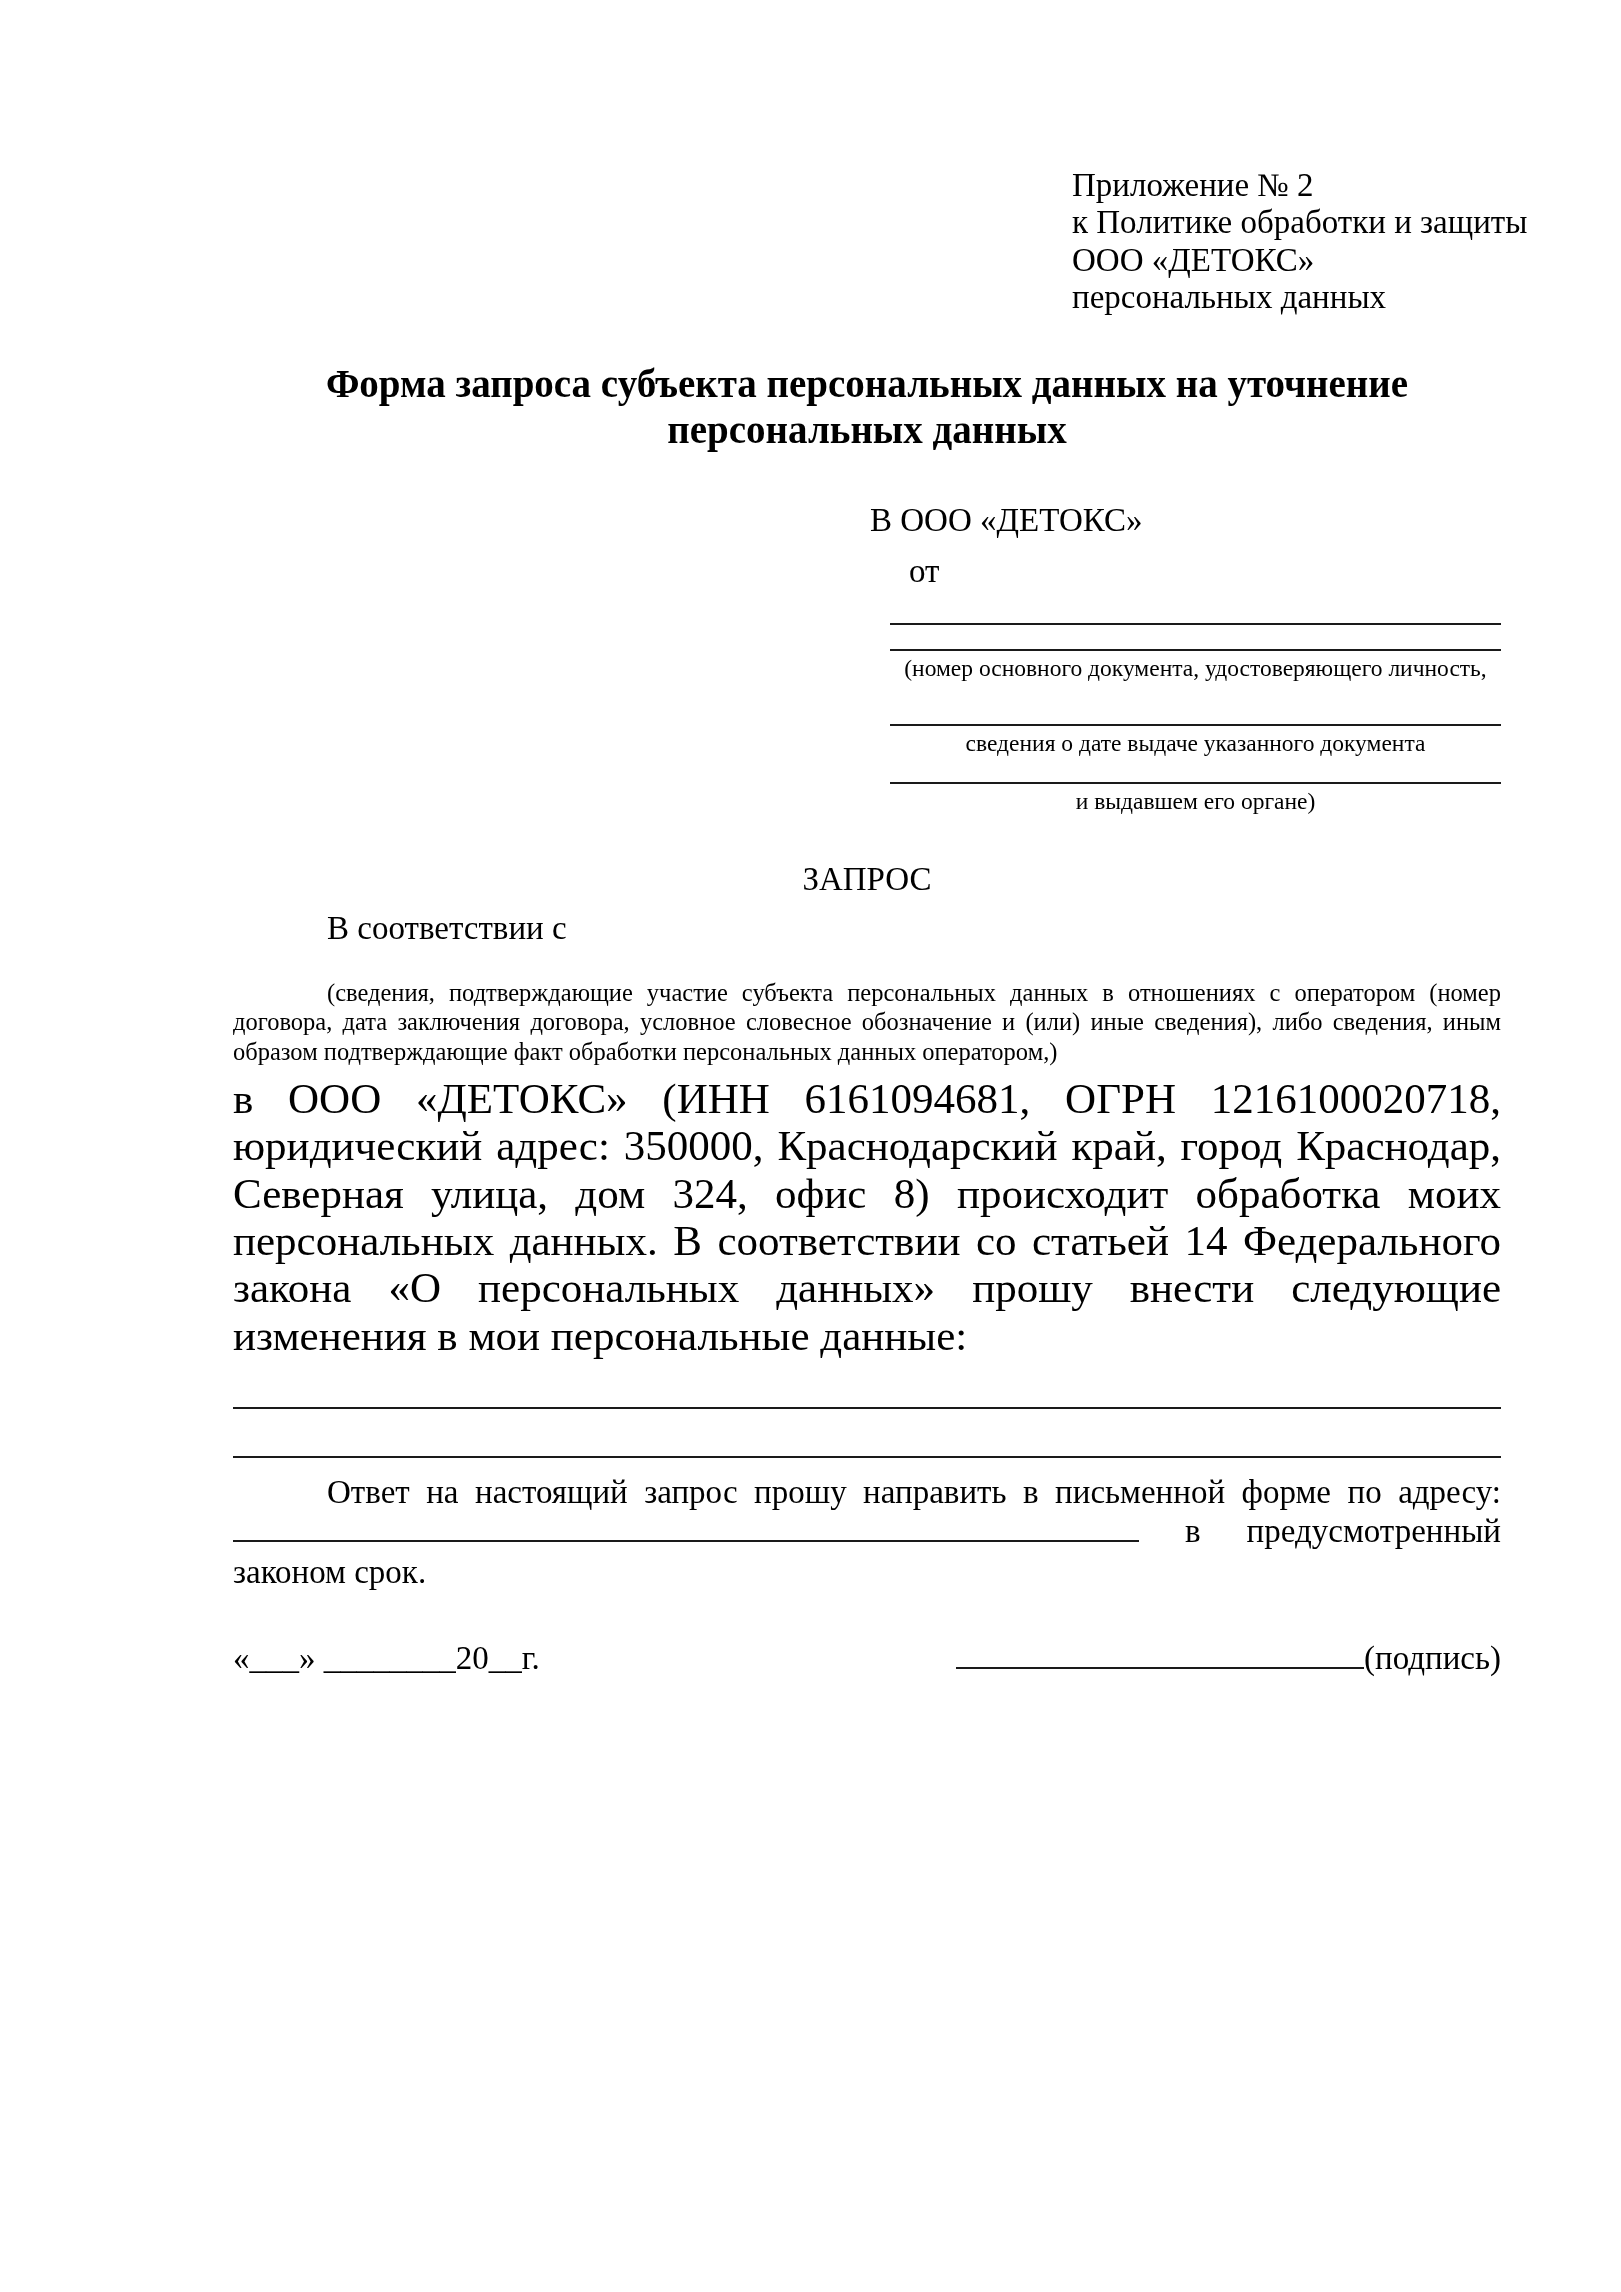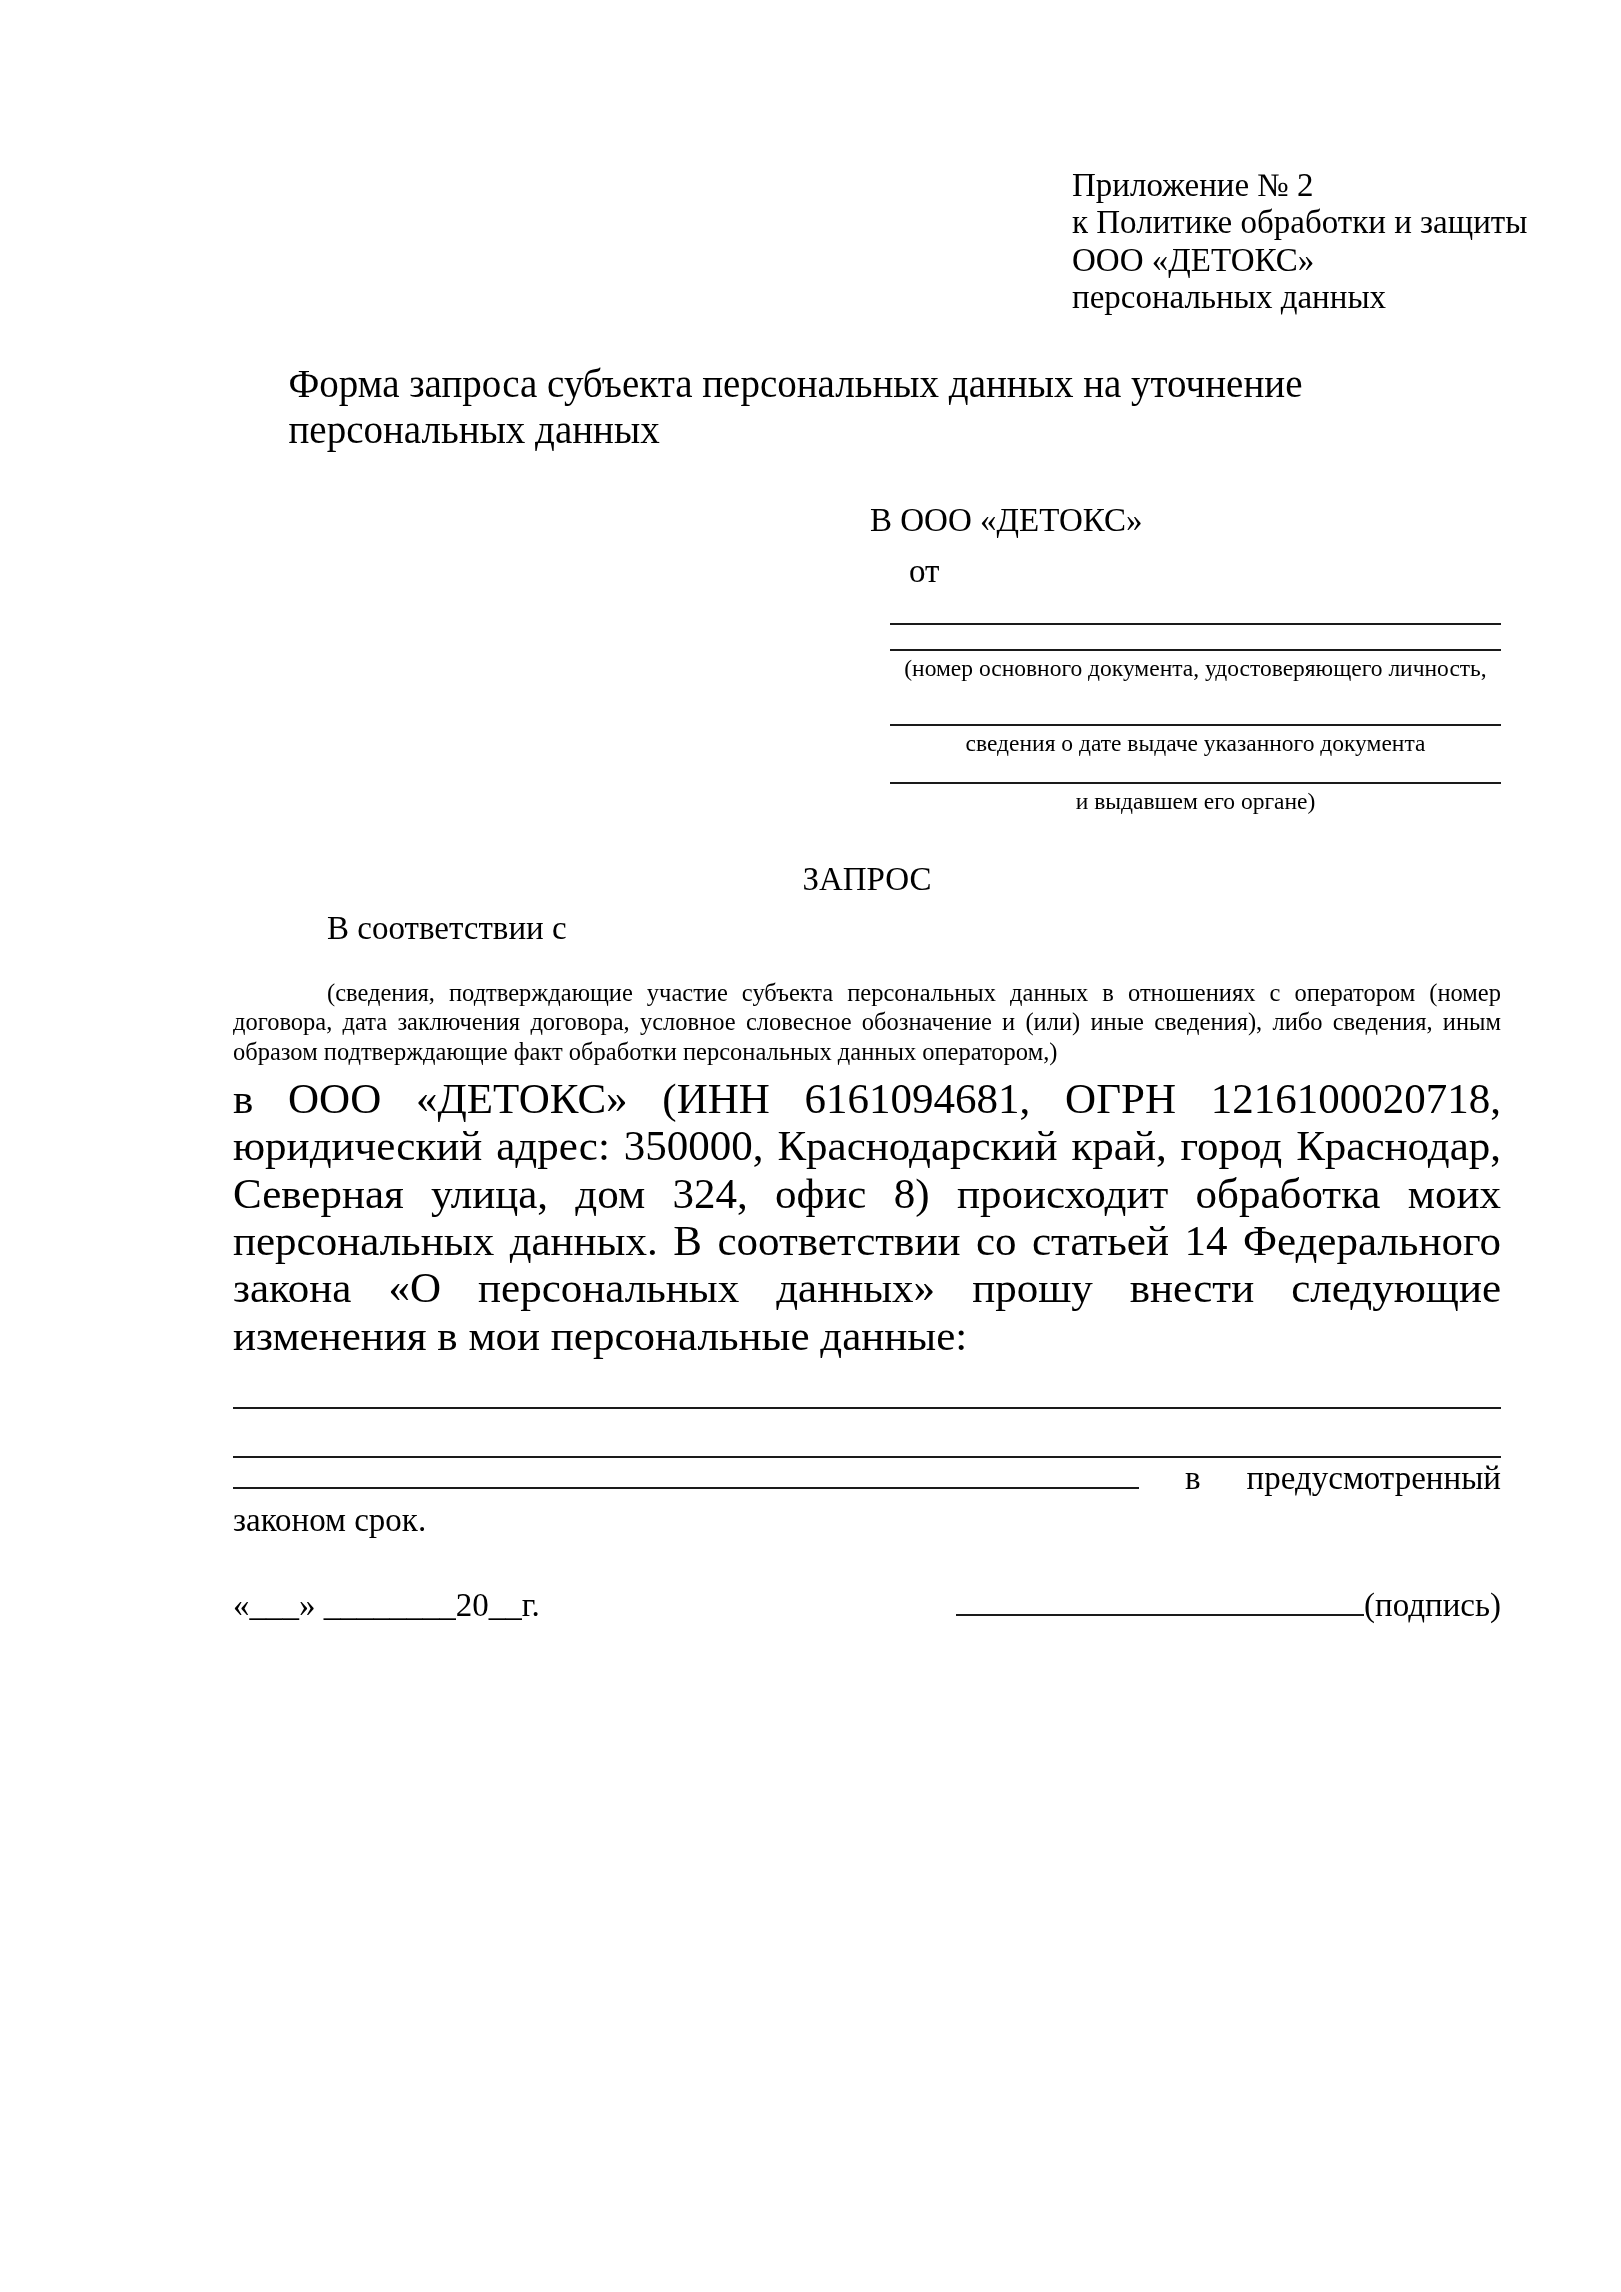--- a/index.html
+++ b/index.html
@@ -23,23 +23,23 @@
     margin-left: 839px;
     font-size: 33px;
     line-height: 1.13;
     white-space: nowrap;
   }
 
   
   .doc-title {
     margin: 45px auto 0 auto;
     max-width: 1157px;
-    text-align: left;
+    text-align: center;
     font-size: 39px;
-    font-weight: normal;
+    font-weight: bold;
     line-height: 1.18;
   }
 
   
   .addressee { margin-top: 49px; font-size: 33px; line-height: 1.12; }
   .addr-to   { margin-left: 637px; }
   .addr-from { margin-left: 676px; margin-top: 14px; }
   .addr-fields { margin-left: 657px;  }
   .blank {
     border-bottom: 2.9px solid #1a1a1a;
@@ -182,20 +182,21 @@
     <span class="fill-line"></span>
   </div>
 
   <div class="fine-print">(сведения, подтверждающие участие субъекта персональных данных в отношениях с оператором (номер договора, дата заключения договора, условное словесное обозначение и (или) иные сведения), либо сведения, иным образом подтверждающие факт обработки персональных данных оператором,)</div>
 
   <div class="body-par">в ООО «ДЕТОКС» (ИНН 6161094681, ОГРН 1216100020718, юридический адрес: 350000, Краснодарский край, город Краснодар, Северная улица, дом 324, офис 8) происходит обработка моих персональных данных. В соответствии со статьей 14 Федерального закона «О персональных данных» прошу внести следующие изменения в мои персональные данные:</div>
 
   <div class="changes-row-1"></div>
   <div class="changes-row-2"></div>
 
+  <div class="reply-line-1">Ответ на настоящий запрос прошу направить в письменной форме по адресу:</div>
 
   <div class="reply-line-2">
     <span class="addr-blank"></span>
     <span class="nowrap">в</span>
     <span class="nowrap">предусмотренный</span>
   </div>
 
   <div class="reply-line-3">законом срок.</div>
 
   <div class="sig-row">

